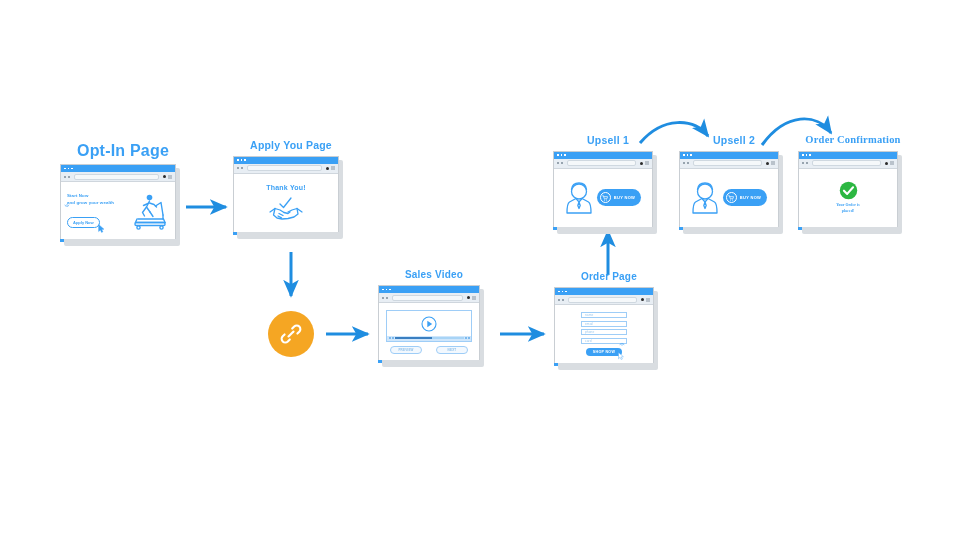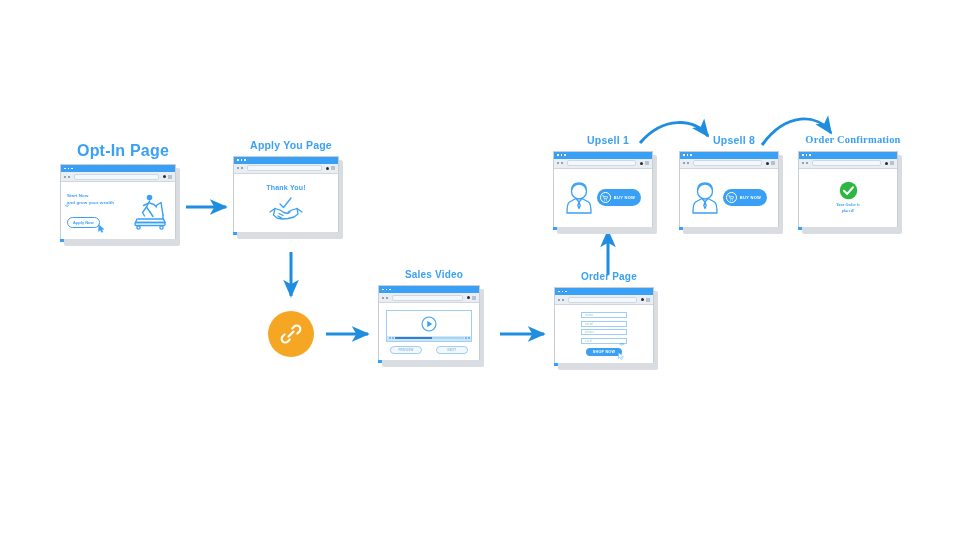--- a/index.html
+++ b/index.html
@@ -387,21 +387,21 @@
               <span>BUY NOW</span>
             </div>
           </div>
         </div>
       </div>
       <div class="br-foot"></div>
     </div>
   </div>
 
   <div class="node" style="left:679px;top:135px;width:110px;">
-    <div class="node-title" style="font-size:10.5px;">Upsell 8</div>
+    <div class="node-title" style="font-size:10.5px;">Upsell 2</div>
     <div class="browser" style="width:100px;">
       <div class="br-shadow"></div>
       <div class="br-body">
         <div class="br-topbar">
           <i></i>
             <i></i>
             <i></i>
         </div>
         <div class="br-urlbar">
           <span class="br-dot"></span>

